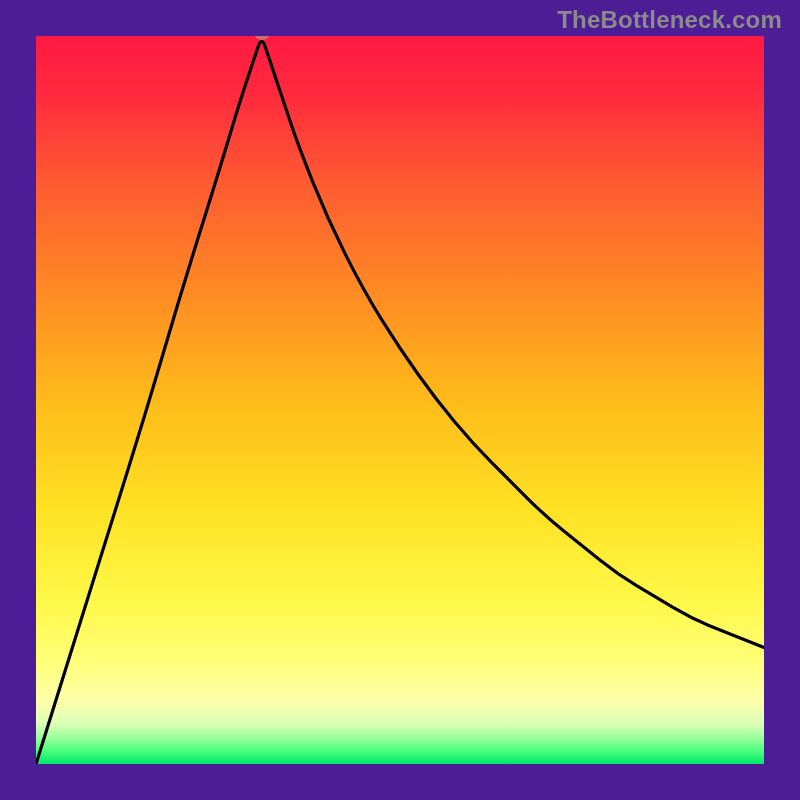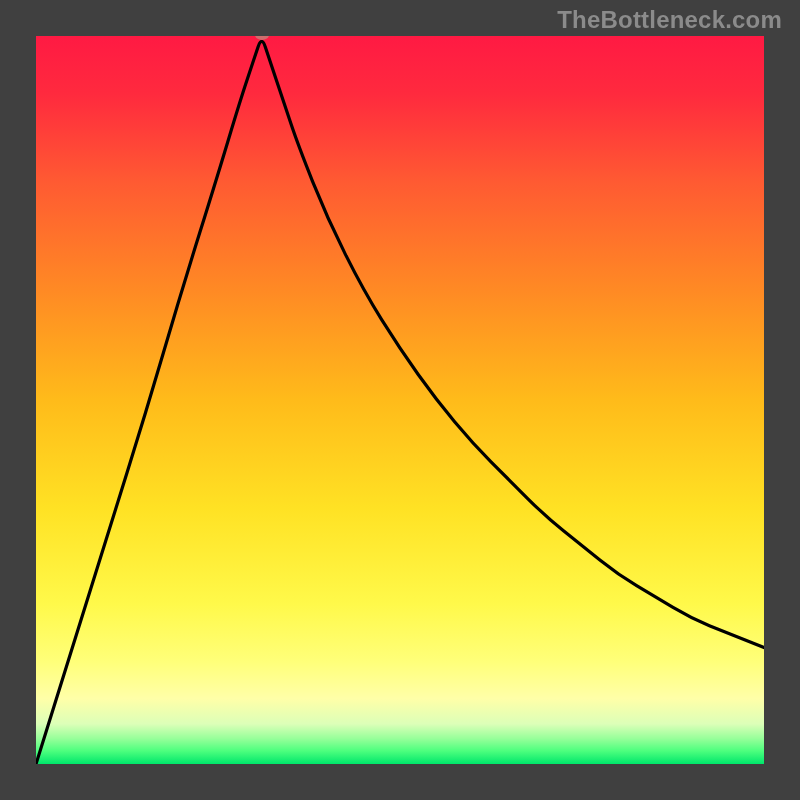--- a/index.html
+++ b/index.html
@@ -9,21 +9,21 @@
     height: 800px;
     background: #000000;
     overflow: hidden;
   }
   .frame {
     position: absolute;
     left: 0;
     top: 0;
     width: 800px;
     height: 800px;
-    background: #404040;
+    background: #4c1d95;
   }
   .plot-area {
     position: absolute;
     left: 36px;
     top: 36px;
     width: 728px;
     height: 728px;
     overflow: hidden;
   }
   .gradient {

